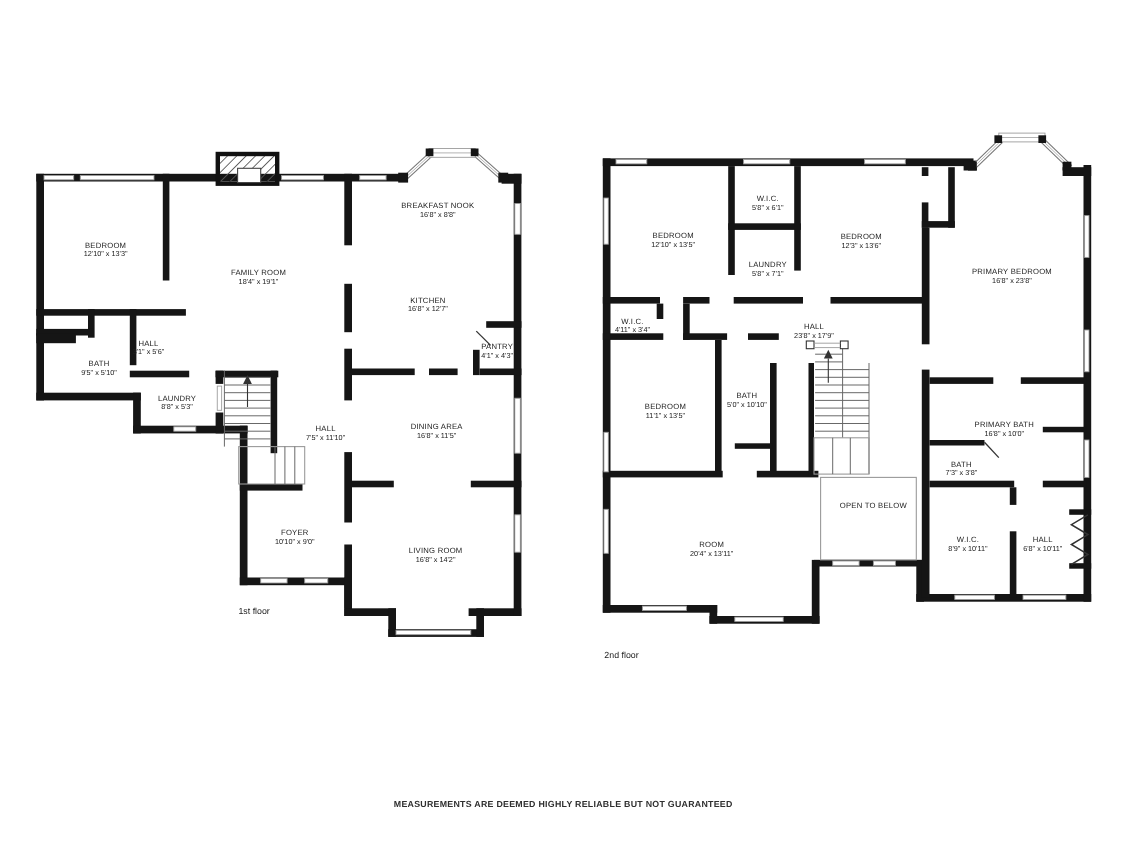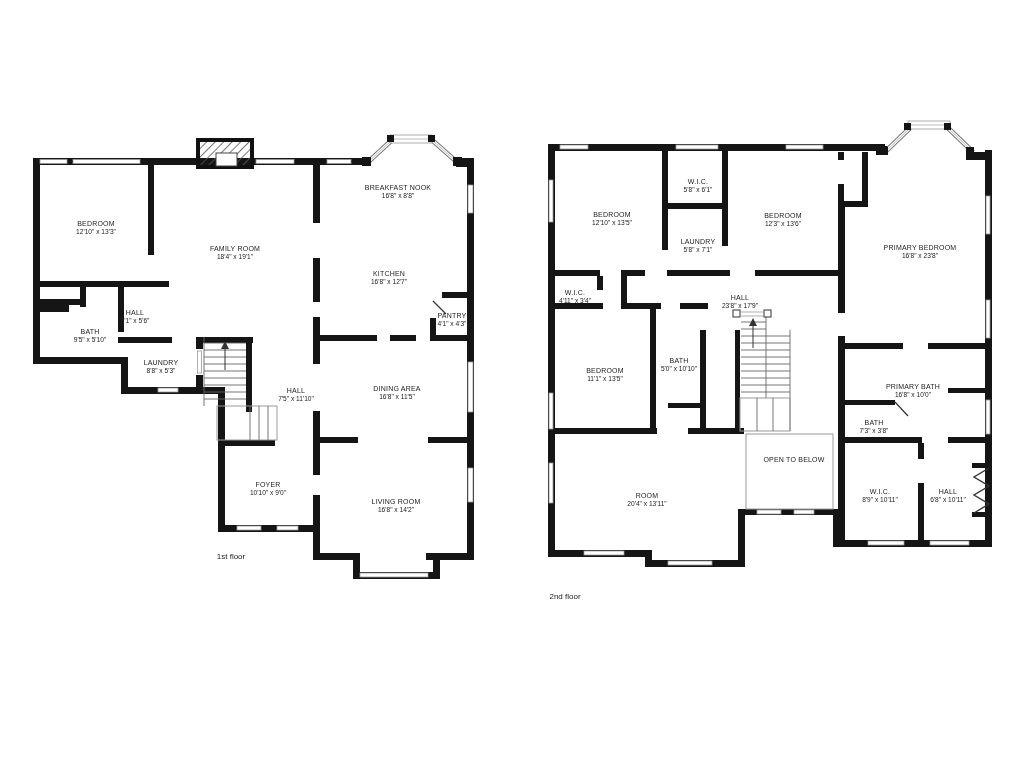--- a/index.html
+++ b/index.html
@@ -358,13 +358,14 @@
   <div class="room-label" style="left:948px;top:496px">
     <div class="rn">HALL</div>
     <div class="rd">6'8" x 10'11"</div>
   </div>
   <div class="room-label" style="left:647px;top:500px">
     <div class="rn">ROOM</div>
     <div class="rd">20'4" x 13'11"</div>
   </div>
   <div class="floor-caption" style="left:565px;top:596px">2nd floor</div>
 
+  <div class="footer">MEASUREMENTS ARE DEEMED HIGHLY RELIABLE BUT NOT GUARANTEED</div>
 </div>
 
 </body></html>

